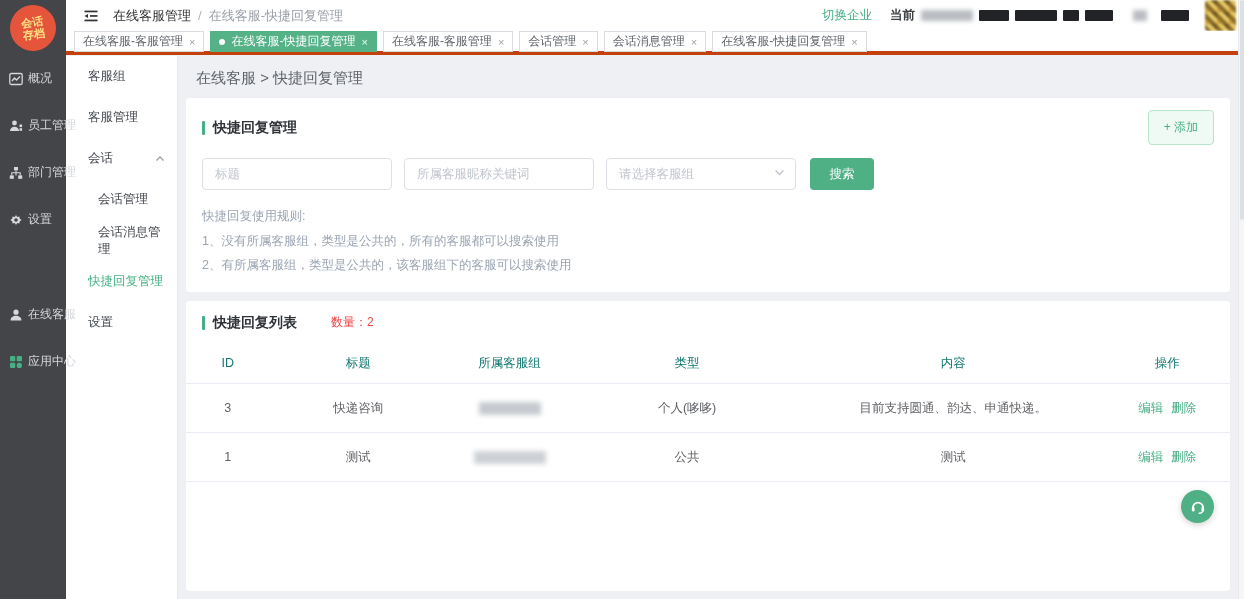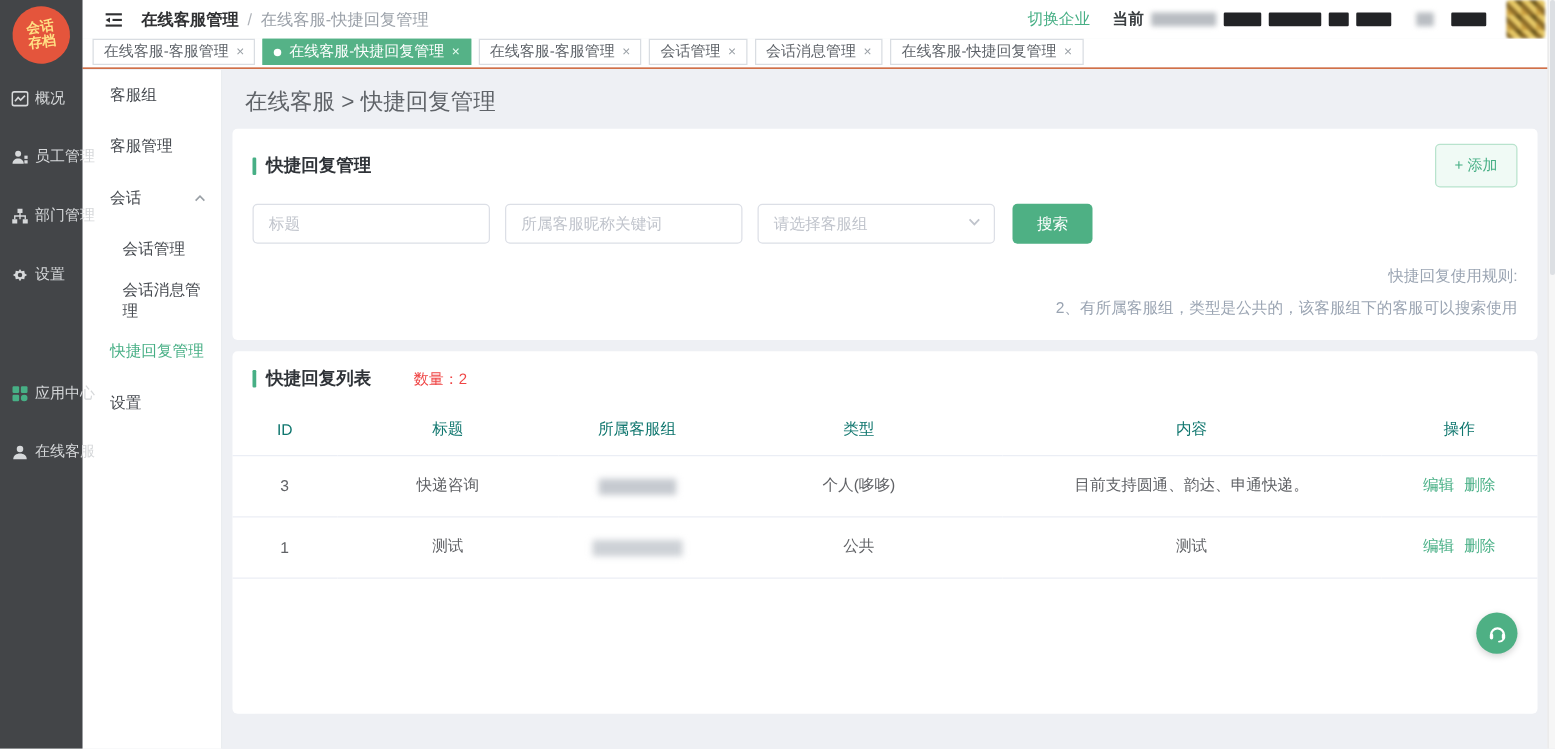--- a/index.html
+++ b/index.html
@@ -13,67 +13,67 @@
   .dmenu-item { height:47px; display:flex; align-items:center; gap:5px; padding-left:9px; color:#d6d8da; font-size:12px; cursor:pointer; white-space:nowrap; }
   .dmenu-item .dicon { width:14px; height:14px; display:inline-flex; }
   .dmenu-item .dicon svg { width:14px; height:14px; }
   .dnav-spacer { height:48px; }
 
   
   .topbar { position:absolute; left:66px; top:0; right:0; height:31px; background:#fff; display:flex; align-items:center; padding:0 8px 0 17px; z-index:4; }
   .fold { width:16px; height:16px; display:inline-flex; cursor:pointer; margin-right:14px; }
   .fold svg { width:16px; height:16px; }
   .crumb { display:flex; align-items:center; gap:7px; font-size:13px; }
-  .crumb-root { color:#303133; font-weight:bold; cursor:pointer; }
+  .crumb-root { color:#303133; font-weight:normal; cursor:pointer; }
   .crumb-sep { color:#b0b4ba; }
   .crumb-cur { color:#9aa0a8; }
   .top-right { margin-left:auto; display:flex; align-items:center; }
   .switch { color:#47af85; font-size:12.5px; cursor:pointer; margin-right:18px; }
   .cur-label { color:#3c4043; font-size:12.5px; font-weight:bold; }
   .redact { display:inline-block; height:11px; border-radius:1px; margin-left:6px; }
   .r-blur { background:#b9bdc2; filter:blur(2px); }
   .r-dark { background:#222326; }
   .avatar { width:31px; height:31px; border-radius:3px; margin-left:16px; cursor:pointer;
     background-image:linear-gradient(45deg,#caa24a 25%,#8a6d2f 25%,#8a6d2f 50%,#e2c76e 50%,#e2c76e 75%,#6e5a24 75%);
     background-size:12px 12px; filter:blur(1.2px) saturate(1.1); }
 
   
-  .tabbar { position:absolute; left:66px; top:31px; right:0; height:24px; background:#fff; border-bottom:1px solid #c2410c; display:flex; align-items:flex-start; padding-left:8px; gap:6px; z-index:4; }
+  .tabbar { position:absolute; left:66px; top:31px; right:0; height:24px; background:#fff; border-bottom:4px solid #c2410c; display:flex; align-items:flex-start; padding-left:8px; gap:6px; z-index:4; }
   .tab { height:21px; display:inline-flex; align-items:center; gap:6px; padding:0 8px; border:1px solid #d9dde2; background:#fff; color:#5e6369; font-size:12px; cursor:pointer; white-space:nowrap; }
   .tab .x { color:#9aa0a6; font-size:11px; cursor:pointer; }
   .tab.active { background:#55b287; border-color:#55b287; color:#fff; }
   .tab.active .x { color:#eafff4; }
   .tab .dot { width:6px; height:6px; border-radius:50%; background:#fff; display:inline-block; }
 
   
   .sub-sidebar { position:absolute; left:66px; top:56px; width:112px; bottom:0; background:#fff; border-right:1px solid #e4e7eb; z-index:3; }
   .smenu-item { height:41px; display:flex; align-items:center; padding-left:22px; padding-right:12px; font-size:12.5px; color:#45494f; cursor:pointer; }
   .smenu-item.indent { padding-left:32px; }
   .smenu-item.active { color:#47af85; }
   .smenu-item .caret { margin-left:auto; display:inline-flex; }
   .smenu-item .caret svg { width:10px; height:10px; }
 
   
   .content { position:absolute; left:178px; top:56px; right:6px; bottom:0; background:#eef0f4; padding:0 8px; overflow:hidden; }
-  .page-crumb { padding:13px 10px 10px; font-size:18px; color:#5f6368; }
+  .page-crumb { padding:13px 10px 10px; font-size:15px; color:#5f6368; }
   .card { background:#fff; border-radius:4px; }
   .card1 { padding:12px 16px 14px; }
   .card-head { display:flex; align-items:center; justify-content:space-between; }
   .ttl { display:flex; align-items:center; gap:8px; font-size:14px; font-weight:bold; color:#2f3338; }
   .bar { width:3px; height:14px; background:#47af85; border-radius:1px; display:inline-block; }
   .add-btn { font-family:inherit; font-size:12px; color:#47af85; background:#f0faf5; border:1px solid #b8e3cd; border-radius:4px; padding:8px 15px; cursor:pointer;text-align:right; }
   .search-row { margin-top:13px; display:flex; align-items:center; gap:12px; }
   .search-row input { width:190px; height:32px; border:1px solid #dcdfe6; border-radius:4px; padding:0 12px; font-size:12.5px; font-family:inherit; color:#606266; outline:none; }
   .search-row input::placeholder { color:#c0c4cc; }
   .select { width:190px; height:32px; border:1px solid #dcdfe6; border-radius:4px; padding:0 10px 0 12px; display:flex; align-items:center; justify-content:space-between; cursor:pointer; background:#fff; }
   .select .ph { color:#c0c4cc; font-size:12.5px; }
   .select .chev svg { width:11px; height:11px; }
   .search-btn { font-family:inherit; width:64px; height:32px; background:#4eb084; color:#fff; border:none; border-radius:4px; font-size:12.5px; cursor:pointer; margin-left:2px; }
   .rules { margin-top:14px; color:#9aa4b2; font-size:12.5px; }
-  .rules div { line-height:24.5px;text-align:right; }
+  .rules div { line-height:24.5px; }
 
   .card2 { margin-top:9px; min-height:290px; padding:13px 0 0; position:relative; }
   .card2 .card-head { padding:0 16px; }
   .count { margin-left:26px; font-size:12px; font-weight:normal; color:#ef4444; }
   .tbl { width:100%; margin-top:12px; border-collapse:collapse; table-layout:fixed; }
   .tbl th, .tbl td { text-align:center; font-weight:normal; overflow:hidden; white-space:nowrap; }
   .tbl th { height:40px; color:#0f766e; font-size:12.5px; border-bottom:1px solid #ebeef5; }
   .tbl td { height:49px; color:#606266; font-size:12.5px; border-bottom:1px solid #ebeef5; }
   .c0{width:8%} .c1{width:17%} .c2{width:12%} .c3{width:22%} .c4{width:29%} .c5{width:12%}
   .cell-redact { display:inline-block; width:62px; height:13px; background:#c6cad0; border-radius:1px; filter:blur(2.5px); vertical-align:middle; }
@@ -133,36 +133,36 @@
             <path d="M7 0.8l1.2 1.9 2.2-.4.4 2.2 1.9 1.2-1.9 1.2-.4 2.2-2.2-.4L7 10.6 5.8 8.7l-2.2.4-.4-2.2L1.3 5.7l1.9-1.2.4-2.2 2.2.4z" fill="#d6d8da" transform="translate(0,1.3)"></path>
             <circle cx="7" cy="7" r="1.8" fill="#434548"></circle>
           </svg>
       </span>
       <span>设置</span>
     </div>
     <div class="dnav-spacer"></div>
     <div class="dmenu-item">
       <span class="dicon">
         <svg viewBox="0 0 14 14">
+            <circle cx="7" cy="4.2" r="2.6" fill="#d6d8da"></circle>
+            <path d="M1.6 12.4c0-2.9 2.4-4.6 5.4-4.6s5.4 1.7 5.4 4.6z" fill="#d6d8da"></path>
+          </svg>
+      </span>
+      <span>在线客服</span>
+    </div>
+    <div class="dmenu-item">
+      <span class="dicon">
+        <svg viewBox="0 0 14 14">
             <rect x="1" y="1" width="5.3" height="5.3" rx="1" fill="#47af85"></rect>
             <rect x="7.7" y="1" width="5.3" height="5.3" rx="1" fill="#47af85"></rect>
             <rect x="1" y="7.7" width="5.3" height="5.3" rx="1" fill="#47af85"></rect>
             <rect x="7.7" y="7.7" width="5.3" height="5.3" rx="2.6" fill="#47af85"></rect>
           </svg>
       </span>
       <span>应用中心</span>
-    </div>
-    <div class="dmenu-item">
-      <span class="dicon">
-        <svg viewBox="0 0 14 14">
-            <circle cx="7" cy="4.2" r="2.6" fill="#d6d8da"></circle>
-            <path d="M1.6 12.4c0-2.9 2.4-4.6 5.4-4.6s5.4 1.7 5.4 4.6z" fill="#d6d8da"></path>
-          </svg>
-      </span>
-      <span>在线客服</span>
     </div>
   </nav>
 </aside>
 
 <header class="topbar">
   <span class="fold">
     <svg viewBox="0 0 16 16">
         <rect x="1.5" y="2.6" width="13" height="1.7" fill="#303133"></rect>
         <rect x="7" y="7.1" width="7.5" height="1.7" fill="#303133"></rect>
         <rect x="1.5" y="11.6" width="13" height="1.7" fill="#303133"></rect>
@@ -264,20 +264,21 @@
         <span class="chev">
           <svg viewBox="0 0 10 10">
               <polyline points="1.5,3.2 5,6.8 8.5,3.2" fill="none" stroke="#c0c4cc" stroke-width="1.3"></polyline>
             </svg>
         </span>
       </div>
       <button class="search-btn">搜索</button>
     </div>
     <div class="rules">
       <div>快捷回复使用规则:</div>
+      <div>1、没有所属客服组，类型是公共的，所有的客服都可以搜索使用</div>
       <div>2、有所属客服组，类型是公共的，该客服组下的客服可以搜索使用</div>
     </div>
   </section>
 
   <section class="card card2">
     <div class="card-head">
       <div class="ttl">
         <span class="bar"></span>
         <span>快捷回复列表</span>
         <span class="count">

